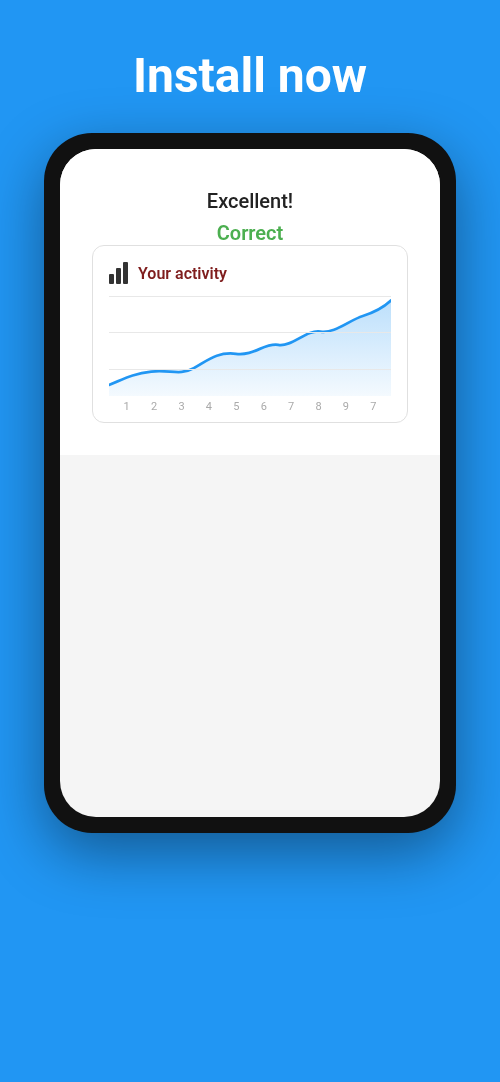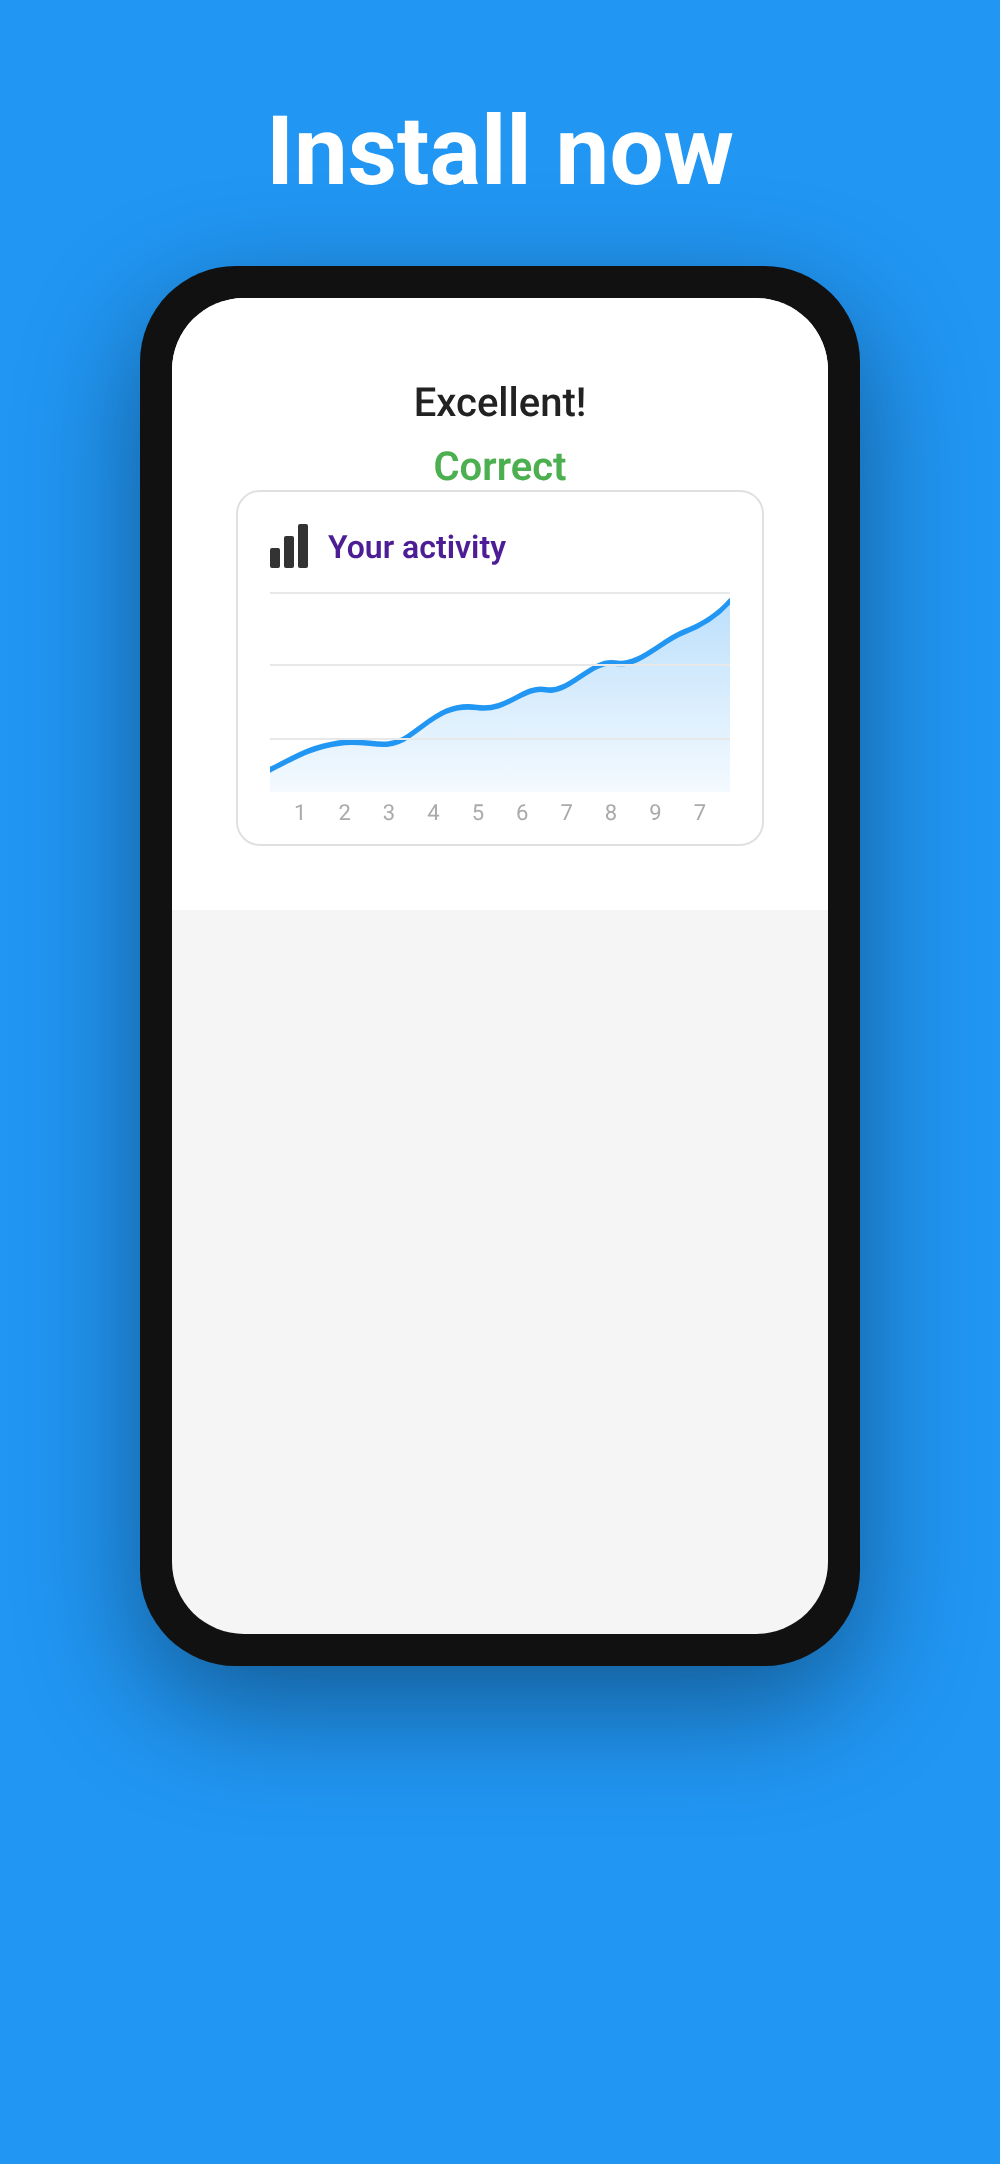--- a/index.html
+++ b/index.html
@@ -28,21 +28,21 @@
     }
 
     .phone-wrapper {
       display: flex;
       justify-content: center;
       align-items: flex-start;
       position: relative;
     }
 
     .phone-frame {
-      width: 360px;
+      width: 412px;
       min-height: 700px;
       background: #111;
       border-radius: 48px;
       padding: 16px;
       position: relative;
       box-shadow: 0 20px 60px rgba(0,0,0,0.4);
     }
 
     .phone-screen {
       background: #f5f5f5;
@@ -105,21 +105,21 @@
     }
 
     .bar-chart-icon .bar {
       background: #333;
       border-radius: 1px;
     }
 
     .activity-title {
       font-size: 16px;
       font-weight: 600;
-      color: #4c1d95;
+      color: #7f1d1d;
     }
 
     .chart-area {
       width: 100%;
       height: 110px;
       position: relative;
     }
 
     .chart-line {
       position: absolute;

